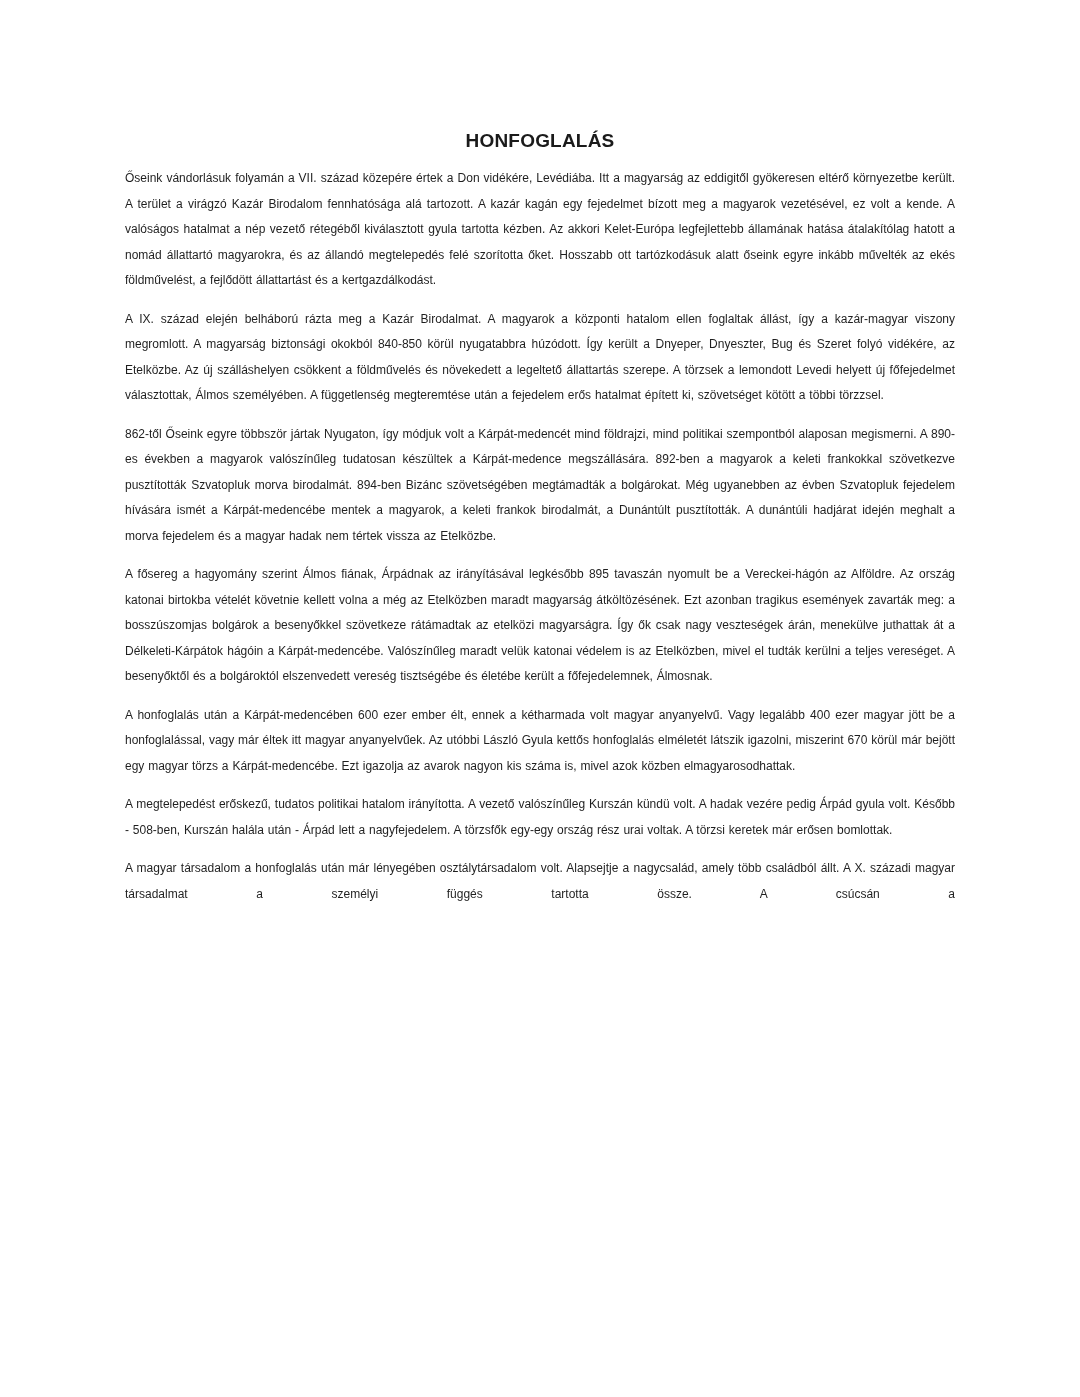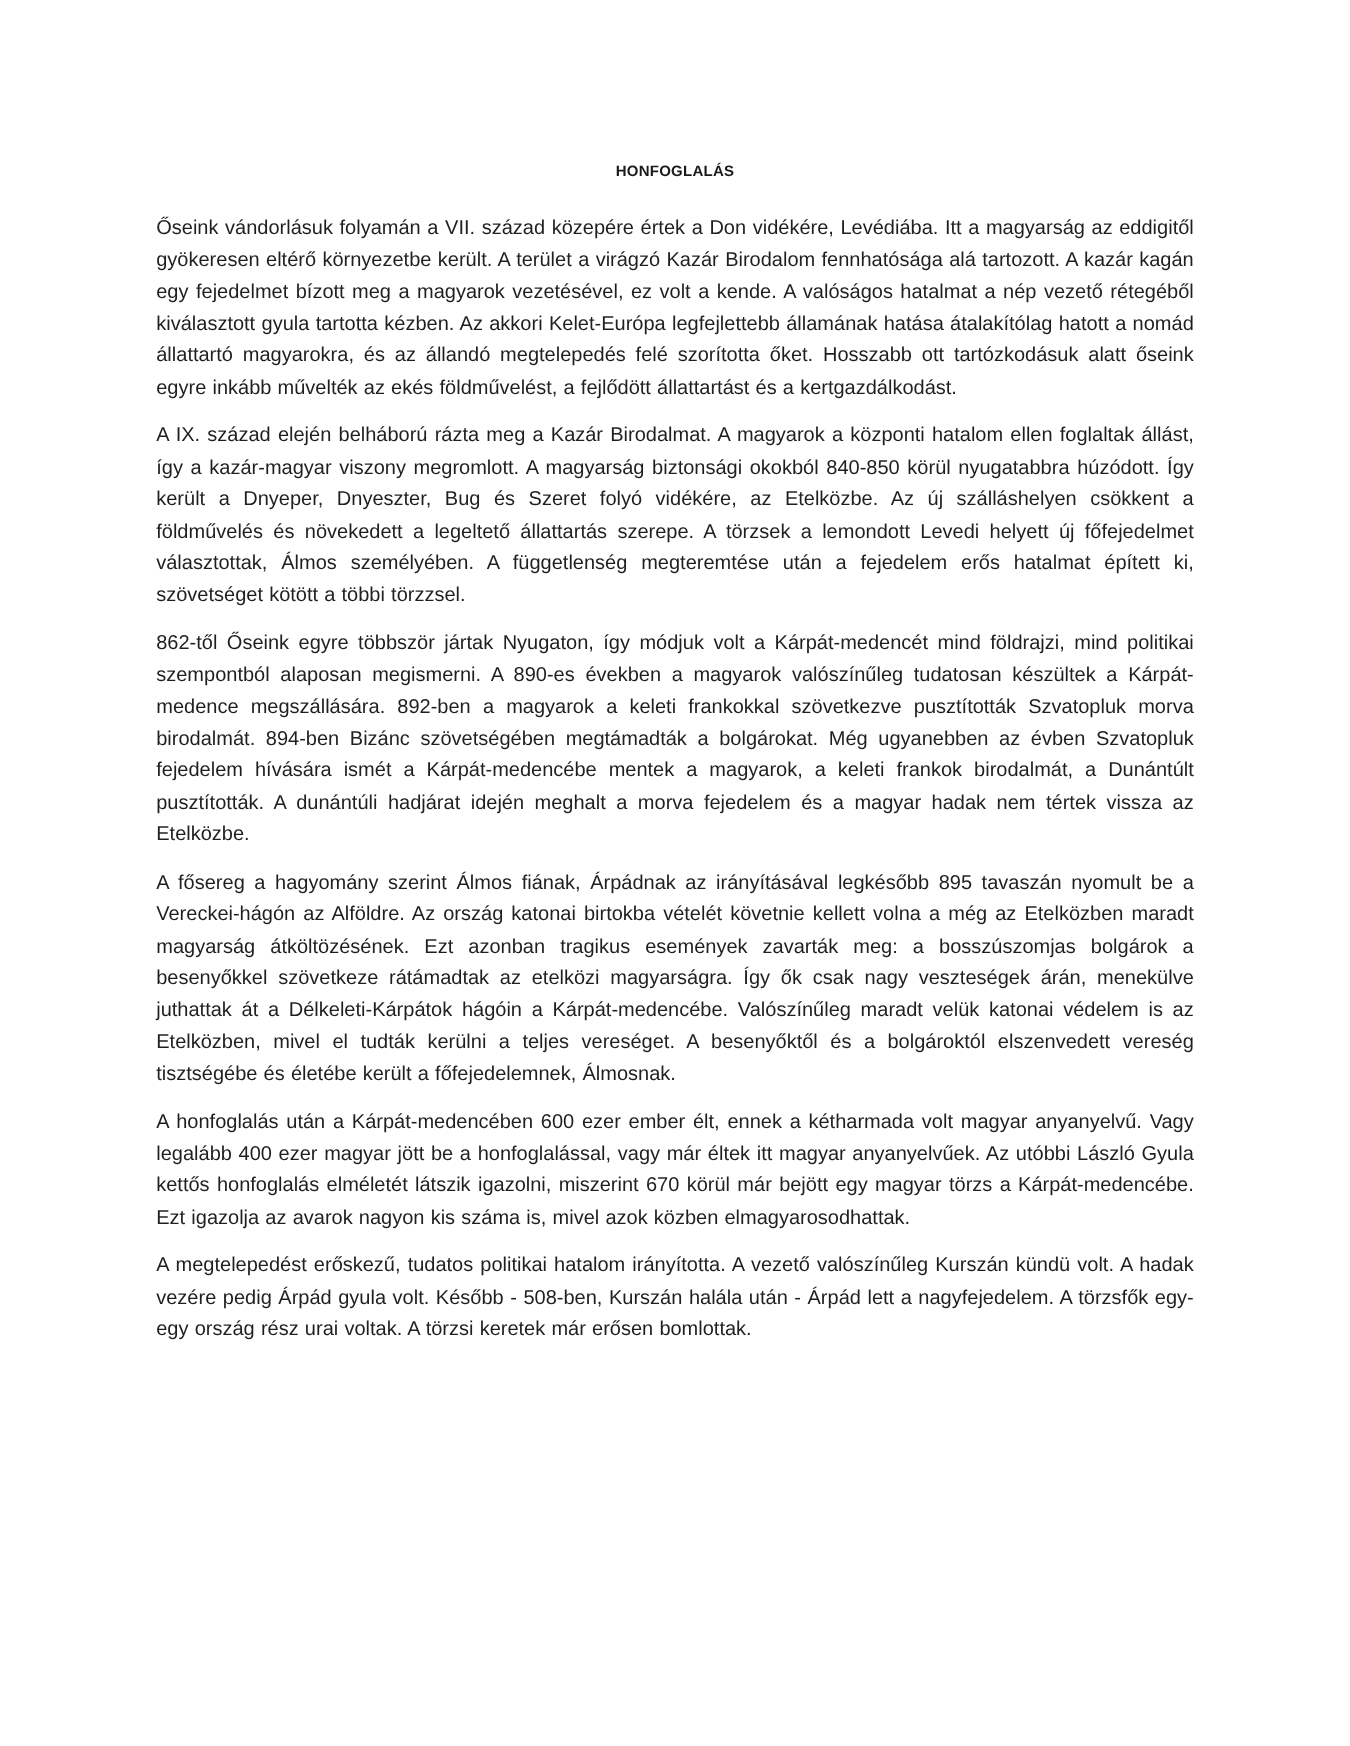--- a/index.html
+++ b/index.html
@@ -16,29 +16,29 @@
     font-family: "Liberation Sans", sans-serif;
     color: #1f1f1f;
   }
   .content {
     position: absolute;
     top: 130px;
     left: 125px;
     right: 125px;
   }
   .doc-title {
-    font-size: 12px;
+    font-size: 19px;
     font-weight: bold;
     text-align: center;
-    margin: 0 0 26px 0;
+    margin: 0 0 14px 0;
     letter-spacing: 0.2px;
     color: #1a1a1a;
   }
   .doc-paragraph {
-    font-size: 16px;
+    font-size: 12px;
     line-height: 25.5px;
     text-align: justify;
     margin: 0 0 13px 0;
     word-spacing: 0.5px;
   }
   .doc-paragraph.continues {
     text-align-last: justify;
   }
 </style>
 </head>
@@ -53,14 +53,15 @@
     <p class="doc-paragraph">A IX. század elején belháború rázta meg a Kazár Birodalmat. A magyarok a központi hatalom ellen foglaltak állást, így a kazár-magyar viszony megromlott. A magyarság biztonsági okokból 840-850 körül nyugatabbra húzódott. Így került a Dnyeper, Dnyeszter, Bug és Szeret folyó vidékére, az Etelközbe. Az új szálláshelyen csökkent a földművelés és növekedett a legeltető állattartás szerepe. A törzsek a lemondott Levedi helyett új főfejedelmet választottak, Álmos személyében. A függetlenség megteremtése után a fejedelem erős hatalmat épített ki, szövetséget kötött a többi törzzsel.</p>
 
     <p class="doc-paragraph">862-től Őseink egyre többször jártak Nyugaton, így módjuk volt a Kárpát-medencét mind földrajzi, mind politikai szempontból alaposan megismerni. A 890-es években a magyarok valószínűleg tudatosan készültek a Kárpát-medence megszállására. 892-ben a magyarok a keleti frankokkal szövetkezve pusztították Szvatopluk morva birodalmát. 894-ben Bizánc szövetségében megtámadták a bolgárokat. Még ugyanebben az évben Szvatopluk fejedelem hívására ismét a Kárpát-medencébe mentek a magyarok, a keleti frankok birodalmát, a Dunántúlt pusztították. A dunántúli hadjárat idején meghalt a morva fejedelem és a magyar hadak nem tértek vissza az Etelközbe.</p>
 
     <p class="doc-paragraph">A fősereg a hagyomány szerint Álmos fiának, Árpádnak az irányításával legkésőbb 895 tavaszán nyomult be a Vereckei-hágón az Alföldre. Az ország katonai birtokba vételét követnie kellett volna a még az Etelközben maradt magyarság átköltözésének. Ezt azonban tragikus események zavarták meg: a bosszúszomjas bolgárok a besenyőkkel szövetkeze rátámadtak az etelközi magyarságra. Így ők csak nagy veszteségek árán, menekülve juthattak át a Délkeleti-Kárpátok hágóin a Kárpát-medencébe. Valószínűleg maradt velük katonai védelem is az Etelközben, mivel el tudták kerülni a teljes vereséget. A besenyőktől és a bolgároktól elszenvedett vereség tisztségébe és életébe került a főfejedelemnek, Álmosnak.</p>
 
     <p class="doc-paragraph">A honfoglalás után a Kárpát-medencében 600 ezer ember élt, ennek a kétharmada volt magyar anyanyelvű. Vagy legalább 400 ezer magyar jött be a honfoglalással, vagy már éltek itt magyar anyanyelvűek. Az utóbbi László Gyula kettős honfoglalás elméletét látszik igazolni, miszerint 670 körül már bejött egy magyar törzs a Kárpát-medencébe. Ezt igazolja az avarok nagyon kis száma is, mivel azok közben elmagyarosodhattak.</p>
 
     <p class="doc-paragraph">A megtelepedést erőskezű, tudatos politikai hatalom irányította. A vezető valószínűleg Kurszán kündü volt. A hadak vezére pedig Árpád gyula volt. Később - 508-ben, Kurszán halála után - Árpád lett a nagyfejedelem. A törzsfők egy-egy ország rész urai voltak. A törzsi keretek már erősen bomlottak.</p>
 
+    <p class="doc-paragraph continues">A magyar társadalom a honfoglalás után már lényegében osztálytársadalom volt. Alapsejtje a nagycsalád, amely több családból állt. A X. századi magyar társadalmat a személyi függés tartotta össze. A csúcsán a</p>
   </div>
 </div>
 
 </body></html>

